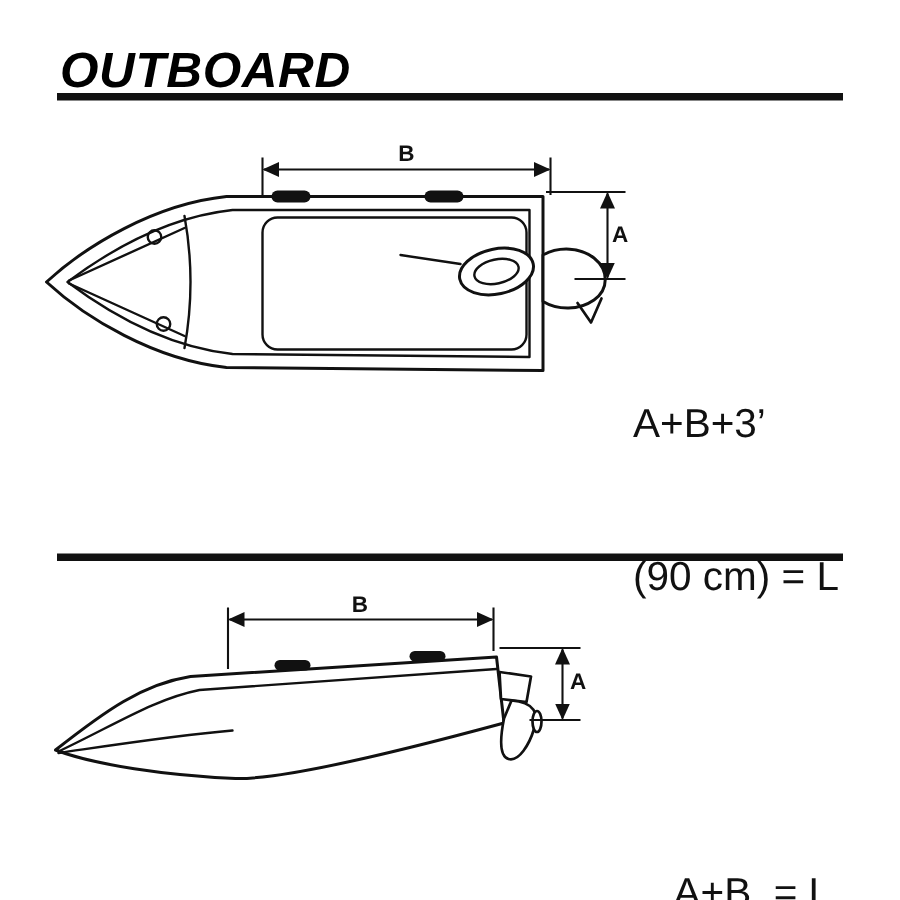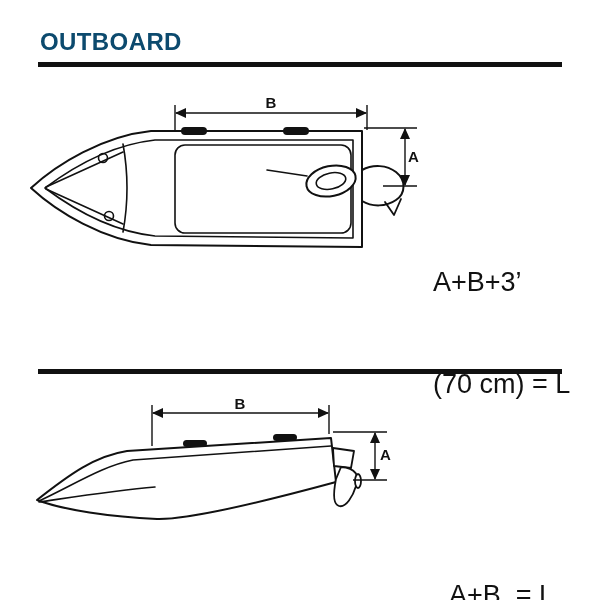--- a/index.html
+++ b/index.html
@@ -9,25 +9,26 @@
     height: 600px;
     background: #ffffff;
     overflow: hidden;
     font-family: "Liberation Sans", sans-serif;
     color: #111111;
   }
   .section-title {
     position: absolute;
     left: 40px;
     margin: 0;
-    font-size: 24px;
+    font-size: 33px;
     font-weight: 700;
     letter-spacing: 0.4px;
-    color: #0c4a6e;
+    color: #000000;
     white-space: nowrap;
+    font-style: italic;
   }
   .title-outboard { top: 28px; }
   .title-inboard  { top: 334px; }
   .rule {
     position: absolute;
     left: 38px;
     width: 524px;
     height: 5px;
     background: #111111;
   }
@@ -48,21 +49,21 @@
   .dim-b2 { left: 240px; top: 396px; transform: translateX(-50%); }
   .dim-a2 { left: 380px; top: 447px; }
   .formula {
     position: absolute;
     font-size: 27px;
     font-weight: 400;
     color: #111111;
     line-height: 34px;
     white-space: pre;
   }
-  .formula-1 { left: 433px; top: 197px; }
+  .formula-1 { left: 422px; top: 197px; }
   .formula-2 { left: 449px; top: 510px; }
 </style>
 </head>
 <body>
 
 <div class="page">
 
   <h1 class="section-title title-outboard">OUTBOARD</h1>
 
   <div class="rule rule-1"></div>
@@ -110,21 +111,21 @@
         <line x1="390" y1="49" x2="390" y2="105" marker-start="url(#arwT)" marker-end="url(#arwT)"></line>
       </g>
     </svg>
   </div>
 
   <span class="dim-label dim-b1">B</span>
   <span class="dim-label dim-a1">A</span>
 
   <div class="formula formula-1">
     <div>A+B+3’</div>
-    <div>(70 cm) = L</div>
+    <div>(90 cm) = L</div>
   </div>
 
 
   <div class="rule rule-2"></div>
 
   <div class="figure figure-inboard">
     <svg viewBox="0 0 400 175" width="400" height="175">
       <defs>
         <marker id="arwB" markerUnits="userSpaceOnUse" markerWidth="11" markerHeight="10" viewBox="0 0 11 10" refX="10" refY="5" orient="auto-start-reverse">
           <path d="M0,0 L11,5 L0,10 Z" fill="#111111"></path>

